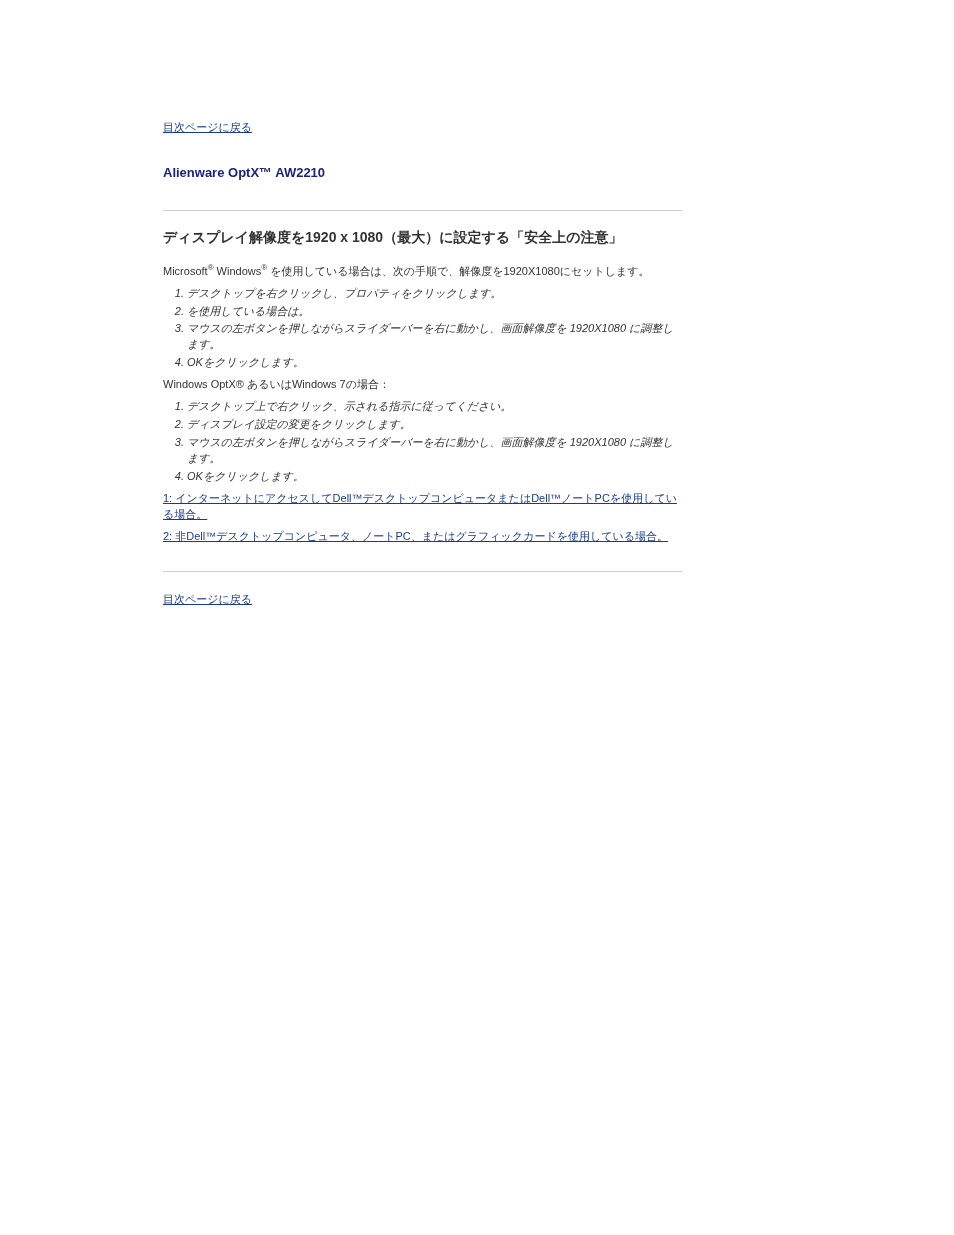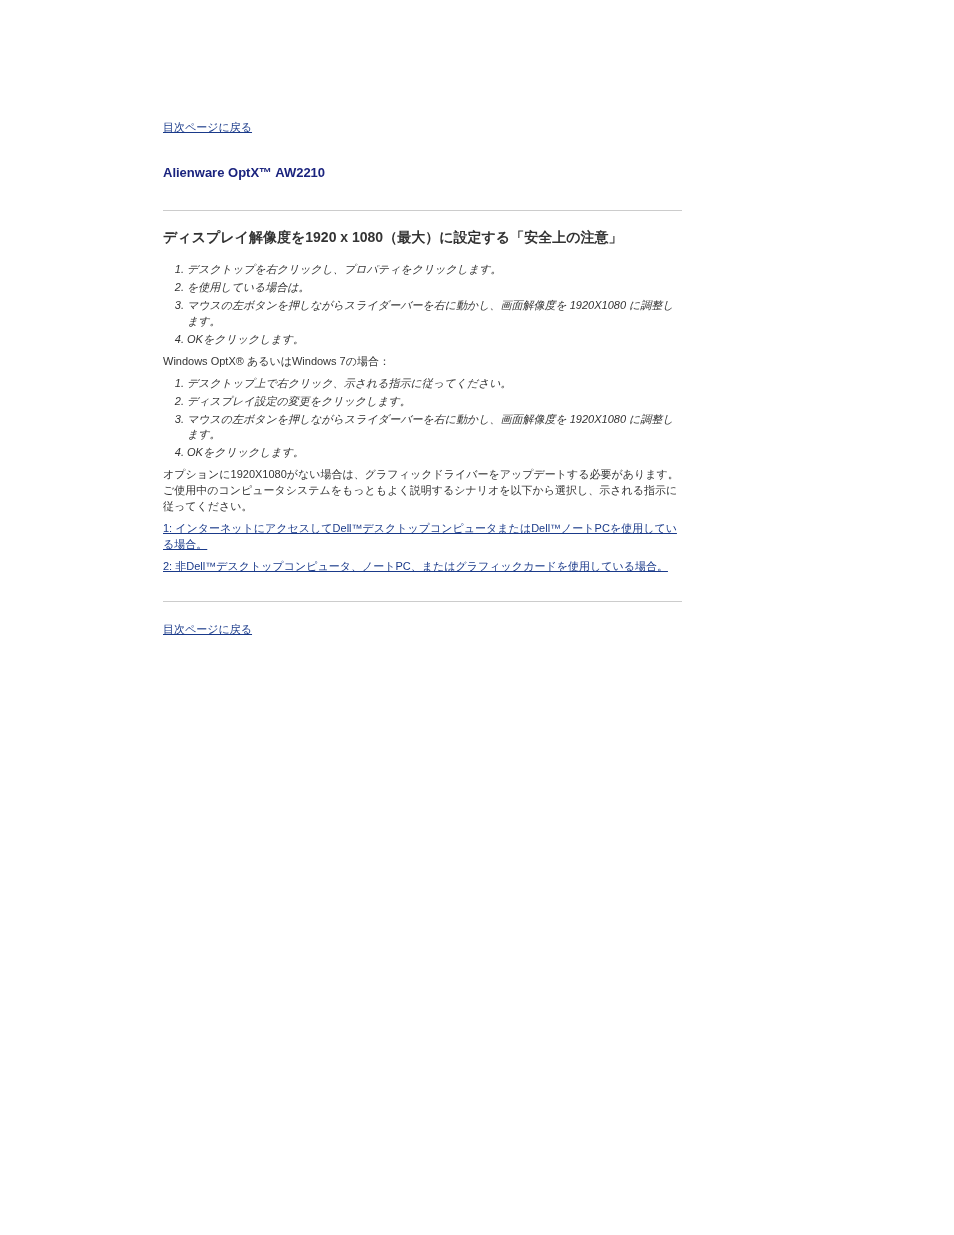--- a/index.html
+++ b/index.html
@@ -65,39 +65,41 @@
 
 <div class="page">
   <a href="#" class="link">目次ページに戻る</a>
 
   <div class="title-line">Alienware OptX™ AW2210</div>
 
   <hr class="sep">
 
   <div class="heading-lg">ディスプレイ解像度を1920 x 1080（最大）に設定する「安全上の注意」</div>
 
+  <p>
+    <span>Microsoft</span><sup>®</sup><span> Windows</span><sup>®</sup><span> を使用している場合は、次の手順で、解像度を1920X1080にセットします。</span>
+  </p>
 
 
   <ol>
     <li>デスクトップを右クリックし、プロパティをクリックします。</li>
     <li>を使用している場合は。</li>
     <li>マウスの左ボタンを押しながらスライダーバーを右に動かし、画面解像度を 1920X1080 に調整します。</li>
     <li>OKをクリックします。</li>
   </ol>
 
   <p>Windows OptX® あるいはWindows 7の場合：</p>
 
   <ol>
     <li>デスクトップ上で右クリック、示される指示に従ってください。</li>
     <li>ディスプレイ設定の変更をクリックします。</li>
     <li>マウスの左ボタンを押しながらスライダーバーを右に動かし、画面解像度を 1920X1080 に調整します。</li>
     <li>OKをクリックします。</li>
   </ol>
 
-  <p>オプションに1920X1080がない場合は、グラフィックドライバーをアップデートする必要があります。ご使用中のコンピュータシステムをもっともよく説明するシナリオを以下から選択し、示される指示に従ってください。</p>
 
   <p><a href="#" class="link">1: インターネットにアクセスしてDell™デスクトップコンピュータまたはDell™ノートPCを使用している場合。</a></p>
   <p><a href="#" class="link">2: 非Dell™デスクトップコンピュータ、ノートPC、またはグラフィックカードを使用している場合。</a></p>
 
   <div class="spacer-md"></div>
   <hr class="sep">
   <div class="spacer-md"></div>
 
   <a href="#" class="link">目次ページに戻る</a>
 </div>

